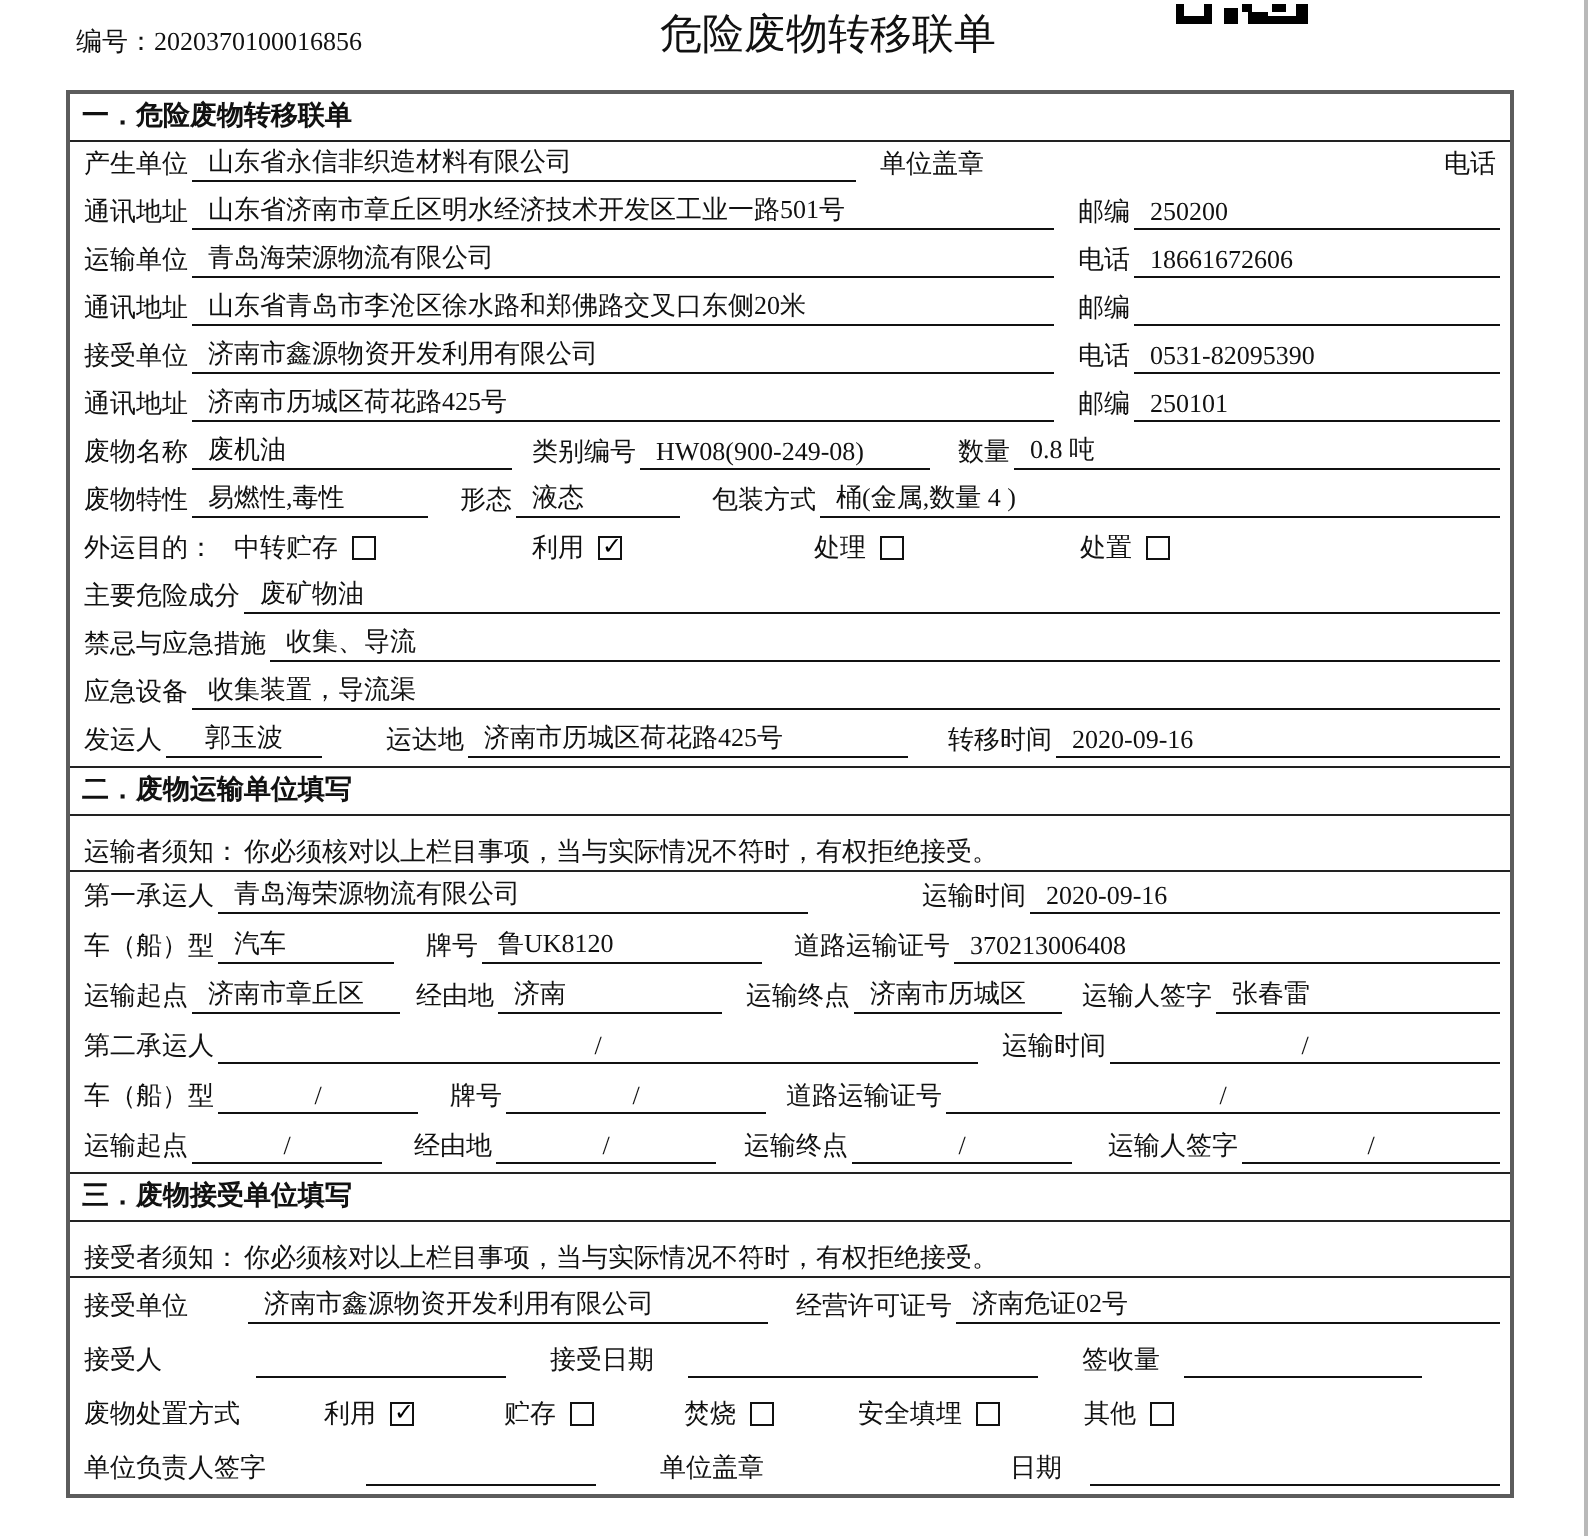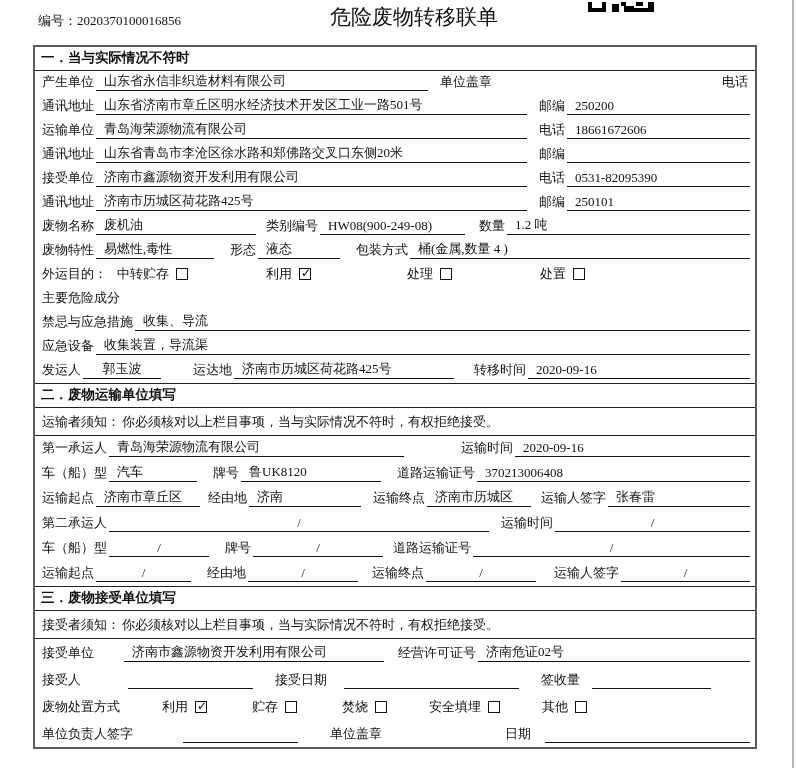--- a/index.html
+++ b/index.html
@@ -15,21 +15,21 @@
   .qr { position:absolute; left:588px; top:0; }
   .edge-line { position:absolute; right:2px; top:0; width:2px; height:768px; background:#b9b9b9; }
 
   .box { position:absolute; left:33px; top:45px; width:724px; border:2px solid #5c5c5c; background:#fff; }
   .sec-h { height:24px; line-height:22px; font-weight:bold; font-size:13.5px; padding:0 6px; border-bottom:1px solid #222; white-space:nowrap; }
   .sec { border-top:1px solid #222; }
   .row { display:flex; align-items:flex-end; padding:0 5px 4px 5px; white-space:nowrap; }
   .s1 .row { height:24px; }
   .s2 .row { height:25px; }
   .s3 .row { height:27px; }
-  .notice { height:28px !important; border-bottom:1px solid #222; align-items:center; padding-bottom:0;font-family:Liberation Mono, monospace; }
+  .notice { height:28px !important; border-bottom:1px solid #222; padding-bottom:0;font-family:Liberation Mono, monospace; }
   .lb { padding:0 2px; flex:0 0 auto; }
   .val { border-bottom:1px solid #111; padding:0 3px 0 8px; flex:0 0 auto; min-height:16px; overflow:hidden; }
   .grow { flex:1 1 auto; }
   .ctr { text-align:center; padding-left:3px; }
   .sp { flex:1 1 auto; }
   .opt { display:inline-flex; align-items:center; flex:0 0 auto; }
   .cb { display:inline-block; width:12px; height:12px; border:1px solid #111; margin-left:7px; position:relative; flex:0 0 auto; }
   .cb .mark { position:absolute; left:0; top:-3px; width:12px; text-align:center; font-size:12px; font-weight:bold; line-height:14px; color:#000; font-family:"DejaVu Sans",sans-serif; }
   .footer { position:absolute; left:38px; top:750px; white-space:nowrap; }
 </style>
@@ -57,21 +57,21 @@
           <rect x="58" y="6" width="8" height="4"></rect>
       </g>
     </svg>
   </div>
 
   <div class="edge-line"></div>
 
   <div class="box">
 
     <div class="s1">
-      <div class="sec-h">一．当与实际情况不符时</div>
+      <div class="sec-h">一．危险废物转移联单</div>
 
       <div class="row">
         <span class="lb">产生单位</span>
         <span class="val" style="width:332px">山东省永信非织造材料有限公司</span>
         <span class="lb" style="margin-left:10px">单位盖章</span>
         <span class="sp"></span>
         <span class="lb">电话</span>
       </div>
 
       <div class="row">
@@ -108,21 +108,21 @@
         <span class="lb" style="margin-left:10px">邮编</span>
         <span class="val" style="width:183px">250101</span>
       </div>
 
       <div class="row">
         <span class="lb">废物名称</span>
         <span class="val" style="width:160px">废机油</span>
         <span class="lb" style="margin-left:8px">类别编号</span>
         <span class="val" style="width:145px">HW08(900-249-08)</span>
         <span class="lb" style="margin-left:12px">数量</span>
-        <span class="val grow">1.2 吨</span>
+        <span class="val grow">0.8 吨</span>
       </div>
 
       <div class="row">
         <span class="lb">废物特性</span>
         <span class="val" style="width:118px">易燃性,毒性</span>
         <span class="lb" style="margin-left:14px">形态</span>
         <span class="val" style="width:82px">液态</span>
         <span class="lb" style="margin-left:14px">包装方式</span>
         <span class="val grow">桶(金属,数量 4 )</span>
       </div>
@@ -150,20 +150,21 @@
         <span class="opt" style="margin-left:88px">
           <span>处置</span>
           <span class="cb">
               <span class="mark"></span>
             </span>
         </span>
       </div>
 
       <div class="row">
         <span class="lb">主要危险成分</span>
+        <span class="val grow">废矿物油</span>
       </div>
 
       <div class="row">
         <span class="lb">禁忌与应急措施</span>
         <span class="val grow">收集、导流</span>
       </div>
 
       <div class="row">
         <span class="lb">应急设备</span>
         <span class="val grow">收集装置，导流渠</span>

